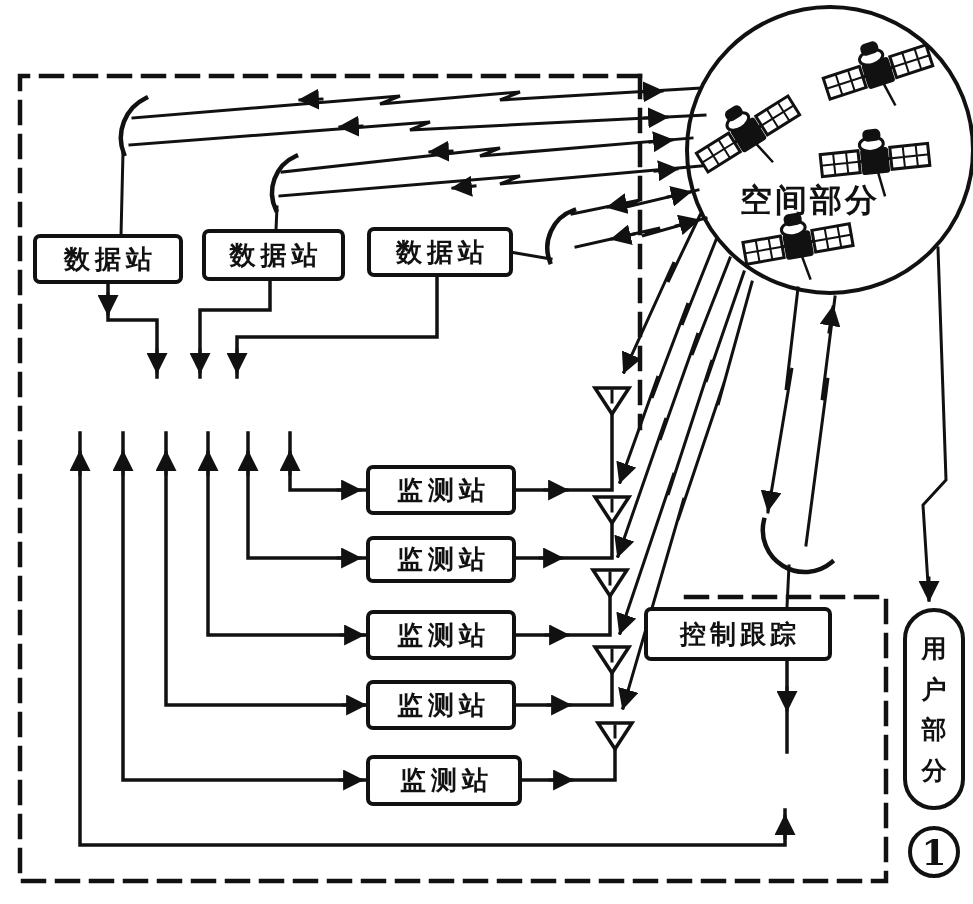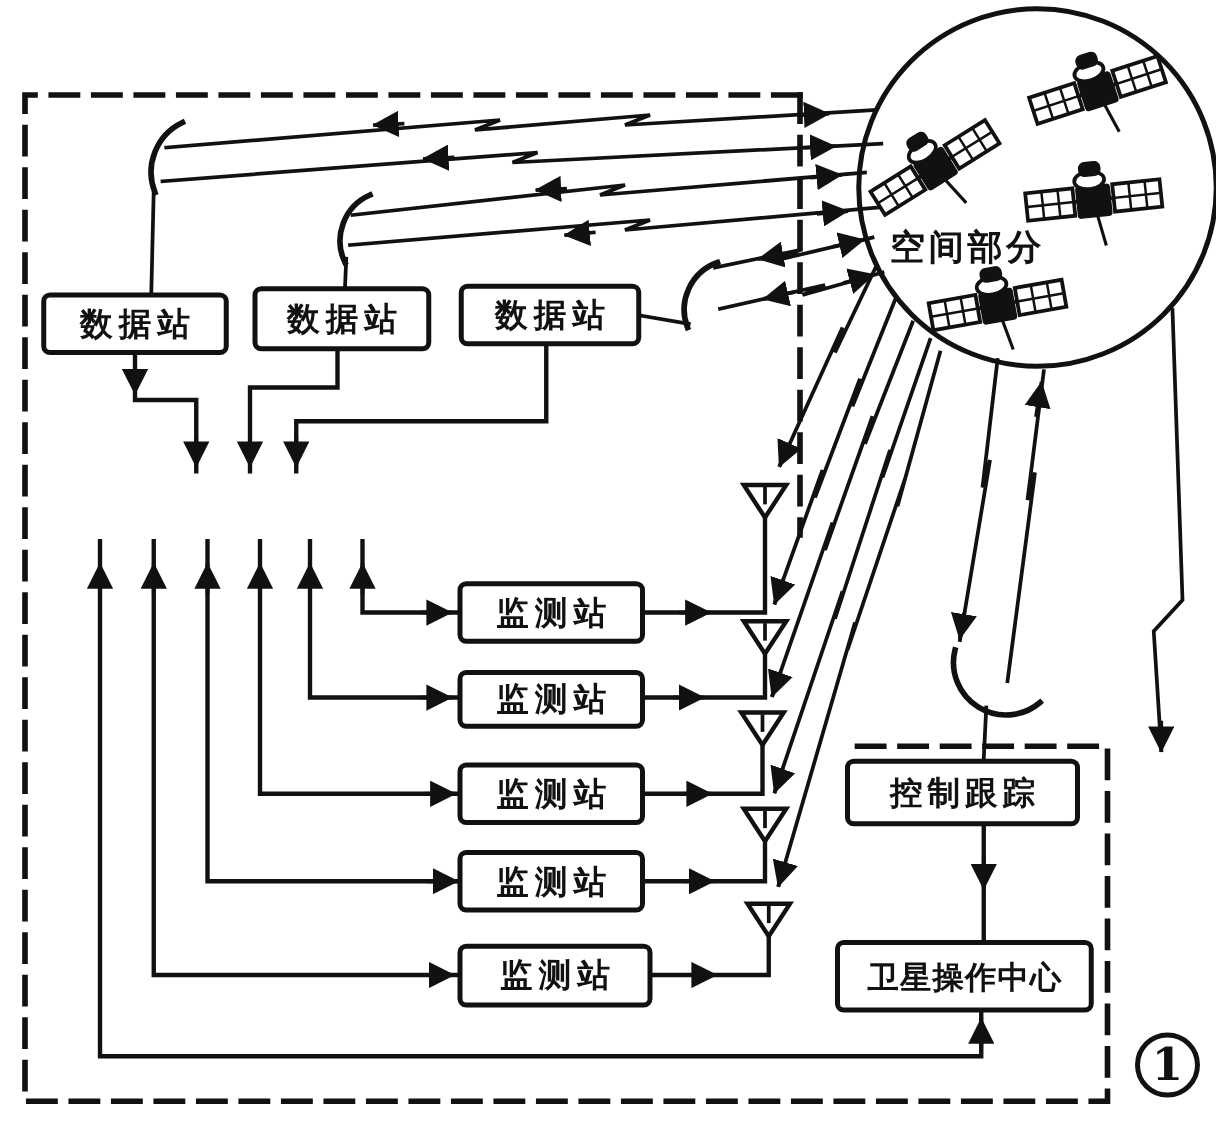--- a/index.html
+++ b/index.html
@@ -27,21 +27,21 @@
   #user-capsule .vtext{
     width:28px;font-weight:bold;font-size:25px;line-height:1.62;text-align:center;
     word-break:break-all;
   }
   #figure-badge{
     position:absolute;z-index:2;left:908px;top:826px;width:52px;height:52px;
     border:4px solid #111;border-radius:50%;background:#fff;box-sizing:border-box;
     display:flex;align-items:center;justify-content:center;
     font-family:"DejaVu Serif","Liberation Serif",serif;font-size:36px;font-weight:bold;
   }
-  #space-label{left:712px;top:179px;font-size:28px;letter-spacing:3px;z-index:3;font-family:Liberation Serif, serif;}
+  #space-label{left:740px;top:179px;font-size:32px;letter-spacing:3px;z-index:3;font-family:Liberation Serif, serif;}
   #control-label{left:366px;top:384px;font-size:29px;letter-spacing:6px;}
   svg line,svg path,svg polyline{stroke-linecap:square;}
   .ar{stroke:#111;stroke-width:3;marker-end:url(#ah);}
 </style>
 </head>
 <body>
 
 <div id="stage">
 
   <svg id="wires" width="973" height="904" viewBox="0 0 973 904">
@@ -188,19 +188,21 @@
   <div class="box" style="left:202px;top:229px;width:143px;height:52px;">数据站</div>
   <div class="box" style="left:367px;top:227px;width:146px;height:50px;">数据站</div>
 
 
   <div class="box" style="left:366px;top:465px;width:150px;height:50px;">监测站</div>
   <div class="box" style="left:366px;top:536px;width:150px;height:47px;">监测站</div>
   <div class="box" style="left:366px;top:610px;width:150px;height:50px;">监测站</div>
   <div class="box" style="left:366px;top:680px;width:150px;height:50px;">监测站</div>
   <div class="box" style="left:366px;top:755px;width:156px;height:51px;">监测站</div>
 
-  <div class="box" id="ctrl-track-box" style="left:676px;top:607px;width:188px;height:54px;">控制跟踪</div>
-  <div class="box" id="sat-op-box" style="left:668px;top:752px;width:207px;height:58px;">卫星操作中心</div>
-
+  <div class="box" id="ctrl-track-box" style="left:644px;top:607px;width:188px;height:54px;">控制跟踪</div>
+
+  <div id="user-capsule">
+    <div class="vtext">用户部分</div>
+  </div>
 
   <div id="figure-badge">1</div>
 
 </div>
 
 </body></html>

